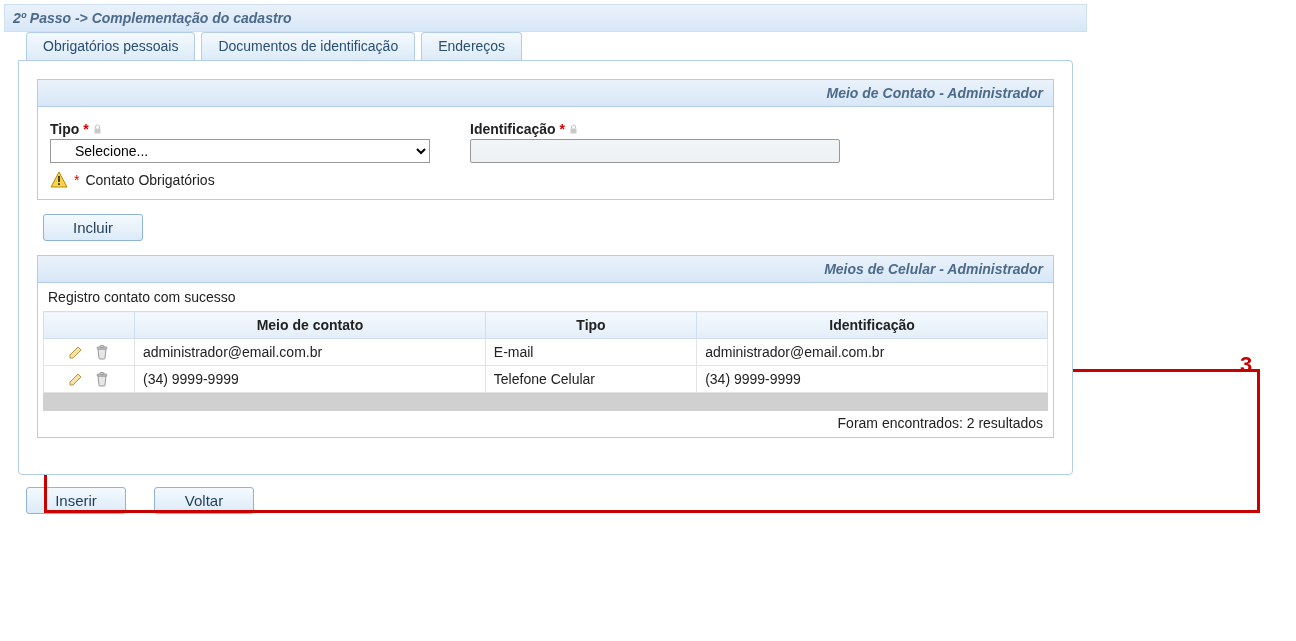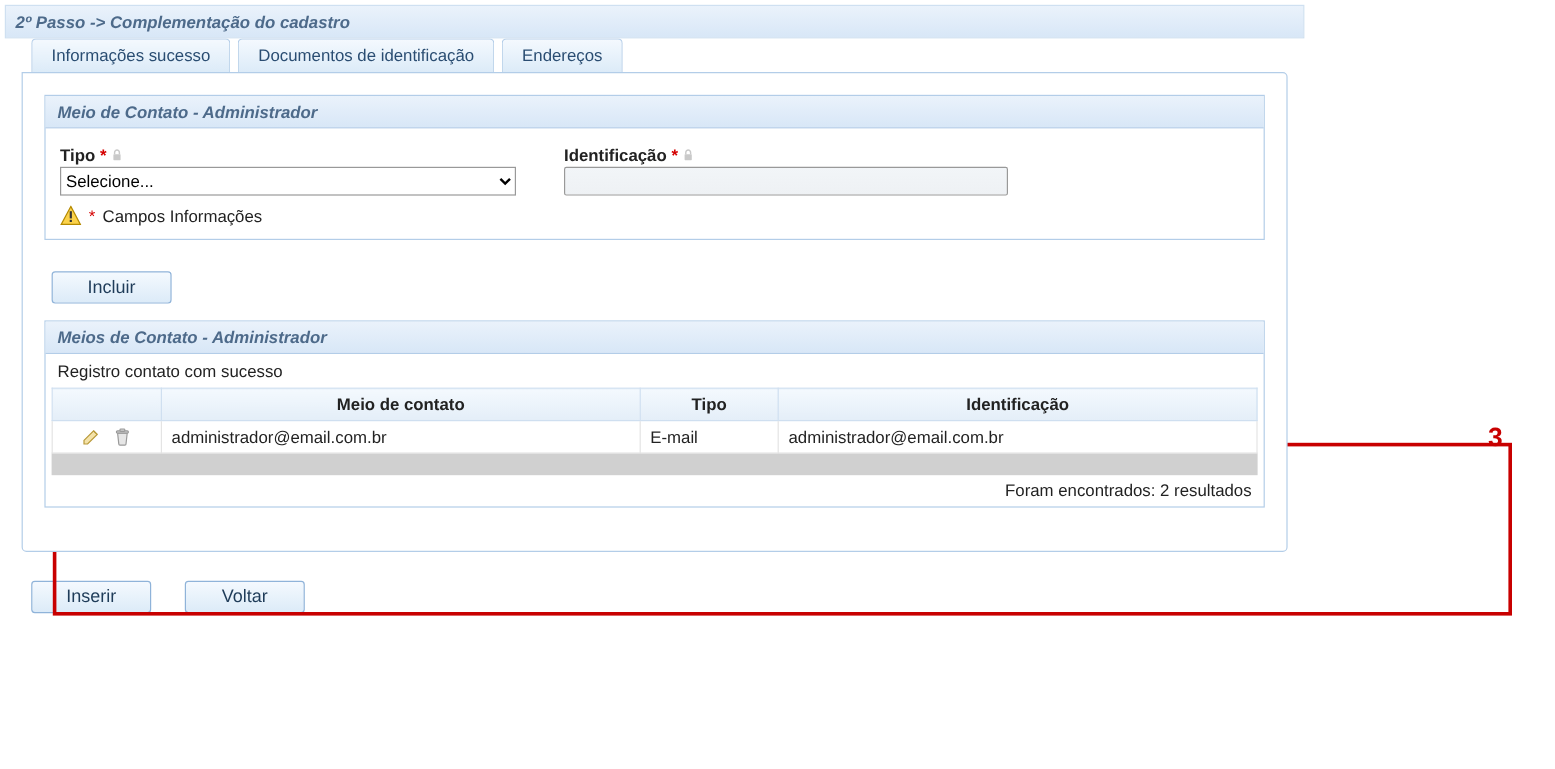--- a/index.html
+++ b/index.html
@@ -63,20 +63,21 @@
     border: 1px solid #b3cde8;
     margin-bottom: 14px;
   }
   .panel-header {
     background: linear-gradient(#eaf2fb, #d8e7f7);
     border-bottom: 1px solid #b3cde8;
     padding: 5px 10px;
     color: #4d6a8a;
     font-weight: bold;
     font-style: italic;
+    text-align: right;
   }
   .panel-body {
     padding: 14px 12px 10px 12px;
   }
   .form-row {
     display: flex;
     gap: 40px;
     max-width: 790px;
   }
   .form-col {
@@ -97,21 +98,21 @@
   .lock-icon {
     width: 9px; height: 11px;
     display: inline-block;
   }
   .lock-icon svg { display: block; }
   select.form-select {
     height: 24px;
     border: 1px solid #999;
     background: #fff;
     font-size: 14px;
-    padding-left: 0;
+    padding-left: 20px;
   }
   .form-text {
     height: 22px;
     border: 1px solid #999;
     background: linear-gradient(#f2f5f8, #eef1f4);
     font-size: 14px;
     padding: 0 6px;
     border-radius: 2px;
   }
   .mandatory-row {
@@ -134,21 +135,20 @@
   .btn {
     min-width: 100px;
     padding: 4px 18px;
     border: 1px solid #8fb3d9;
     background: linear-gradient(#f4f9fe, #dcebf8);
     color: #1f3c59;
     font-size: 15px;
     border-radius: 3px;
     cursor: pointer;
     text-align: center;
-    margin-top: 12px;
   }
   .success-msg {
     padding: 6px 10px 2px 10px;
     color: #222;
   }
   table.data-table {
     width: calc(100% - 10px);
     margin: 4px 5px 0 5px;
     border-collapse: collapse;
     font-size: 14px;
@@ -219,21 +219,21 @@
 </head>
 <body>
 
 <div class="page">
   <div class="page-wrap">
 
     <div class="step-header">2º Passo -&gt; Complementação do cadastro</div>
 
 
     <div class="tabs-row">
-      <div class="tab">Informações sucesso</div>
+      <div class="tab">Obrigatórios pessoais</div>
       <div class="tab">Documentos de identificação</div>
       <div class="tab">Endereços</div>
     </div>
 
     <div class="tab-body">
 
       <div class="panel">
         <div class="panel-header">Meio de Contato - Administrador</div>
         <div class="panel-body">
           <div class="form-row">
@@ -268,31 +268,31 @@
           </div>
           <div class="mandatory-row">
             <span class="warn-icon">
               <svg viewBox="0 0 18 18">
                   <polygon points="9,1 17,16 1,16" fill="#fbd24b" stroke="#b58a00" stroke-width="1"></polygon>
                   <rect x="8.1" y="5" width="1.8" height="6" fill="#333"></rect>
                   <rect x="8.1" y="12.2" width="1.8" height="1.8" fill="#333"></rect>
                 </svg>
             </span>
             <span class="mand-star">*</span>
-            <span>Campos Informações</span>
+            <span>Contato Obrigatórios</span>
           </div>
         </div>
       </div>
 
       <div class="btn-row">
         <button class="btn">Incluir</button>
       </div>
 
       <div class="panel">
-        <div class="panel-header">Meios de Contato - Administrador</div>
+        <div class="panel-header">Meios de Celular - Administrador</div>
         <div class="success-msg">Registro contato com sucesso</div>
 
         <table class="data-table">
           <thead>
             <tr>
               <th class="col-icons"></th>
               <th>Meio de contato</th>
               <th>Tipo</th>
               <th>Identificação</th>
             </tr>
@@ -313,20 +313,42 @@
                         <rect x="3" y="3" width="10" height="2" rx="1" fill="#cfcfcf" stroke="#9a9a9a"></rect>
                         <rect x="6" y="1.5" width="4" height="2" rx="0.7" fill="#cfcfcf" stroke="#9a9a9a"></rect>
                       </svg>
                   </span>
                 </div>
               </td>
               <td>administrador@email.com.br</td>
               <td>E-mail</td>
               <td>administrador@email.com.br</td>
             </tr>
+            <tr>
+              <td class="col-icons">
+                <div class="row-icons">
+                  <span class="icon-btn">
+                    <svg viewBox="0 0 16 16" width="16" height="16">
+                        <path d="M2 11 L10 3 L13 6 L5 14 L2 14 Z" fill="#f4e2a8" stroke="#b99a3a"></path>
+                        <path d="M10 3 L13 6" stroke="#b99a3a"></path>
+                      </svg>
+                  </span>
+                  <span class="icon-btn">
+                    <svg viewBox="0 0 16 16" width="16" height="16">
+                        <path d="M4 5 h8 l-1 9 a1 1 0 0 1 -1 1 h-4 a1 1 0 0 1 -1 -1 z" fill="#e6e6e6" stroke="#9a9a9a"></path>
+                        <rect x="3" y="3" width="10" height="2" rx="1" fill="#cfcfcf" stroke="#9a9a9a"></rect>
+                        <rect x="6" y="1.5" width="4" height="2" rx="0.7" fill="#cfcfcf" stroke="#9a9a9a"></rect>
+                      </svg>
+                  </span>
+                </div>
+              </td>
+              <td>(34) 9999-9999</td>
+              <td>Telefone Celular</td>
+              <td>(34) 9999-9999</td>
+            </tr>
           </tbody>
         </table>
         <div class="footer-bar"></div>
         <div class="results-count">Foram encontrados: 2 resultados</div>
       </div>
 
     </div>
 
     <div class="bottom-actions">
       <button class="btn">Inserir</button>

